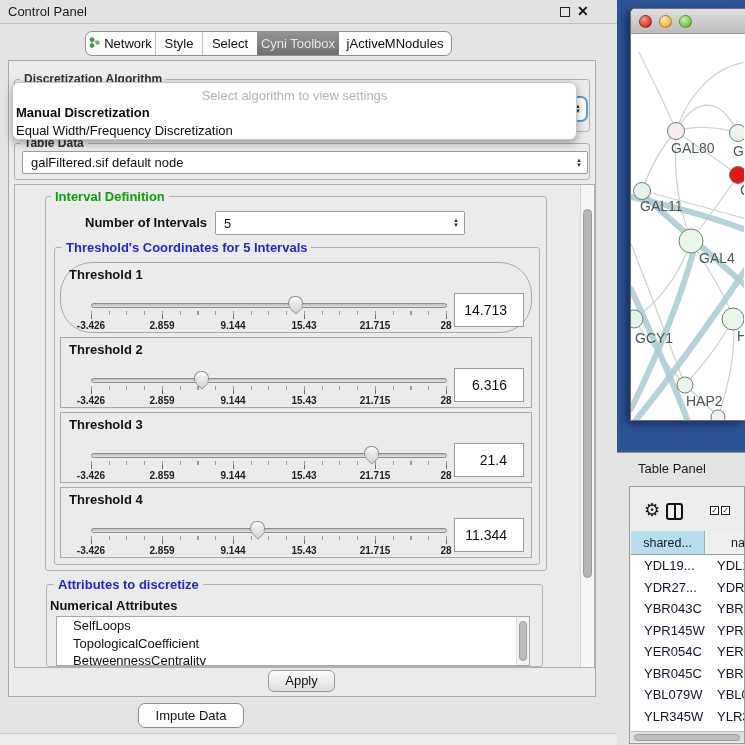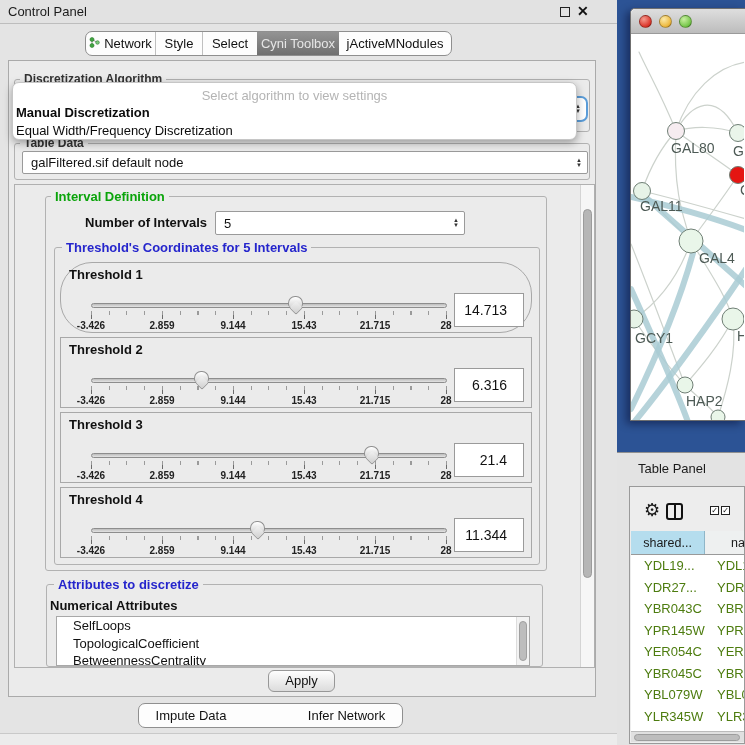--- a/index.html
+++ b/index.html
@@ -88,21 +88,21 @@
   .gear-icon { position:absolute; left:14px; top:14px; font-size:18px; color:#1a1a1a; line-height:18px; }
   .colsplit-icon { position:absolute; left:36px; top:16px; width:17px; height:17px; border:2px solid #111; border-radius:3px; }
   .colsplit-icon::after { content:""; position:absolute; left:5.5px; top:0; width:2px; height:13px; background:#111; }
   .checkbox-icon { position:absolute; top:19px; width:9px; height:9px; border:1.5px solid #222; font-size:8px; line-height:7px;
                    text-align:center; color:#111; background:#fff; }
   .tp-header { position:absolute; left:1px; top:44px; width:114px; height:24px; display:flex; border-bottom:1px solid #999;
                font-size:12.5px; color:#1a1a1a; }
   .tp-col1 { width:76px; background:#b5ddee; border-right:1px solid #8fb6c8; display:flex; align-items:center; justify-content:center; }
   .tp-col2 { flex:1; background:#eef0f0; display:flex; align-items:center; padding-left:26px; }
   .tp-rows { position:absolute; left:1px; top:68px; width:114px; height:176px; overflow:hidden; background:#fff; }
-  .tp-row { display:flex; height:21.5px; font-size:13px; color:#4d7c0f; align-items:center; background:#fff; }
+  .tp-row { display:flex; height:21.5px; font-size:13px; color:#0f172a; align-items:center; background:#fff; }
   .tp-cell1 { width:76px; padding-left:13px; overflow:hidden; white-space:nowrap; }
   .tp-cell2 { flex:1; padding-left:10px; overflow:hidden; white-space:nowrap; }
   .htrack { position:absolute; left:1px; top:244px; width:114px; height:11px; background:#e0e0e0; border-top:1px solid #bbb; }
   .hthumb { position:absolute; left:3px; top:2px; width:106px; height:7px; background:#bdbdbd; border:1px solid #9d9d9d; border-radius:4px; }
 </style>
 </head>
 <body>
 
 <div class="abs titlebar"></div>
 <div class="abs titlebar-text">Control Panel</div>
@@ -247,23 +247,20 @@
     <div class="list-vtrack">
     <div class="list-vthumb"></div>
   </div>
 </div>
 
 <div class="abs apply-btn">Apply</div>
 
 <div class="abs tabbar" style="left:138px; top:703px;gap:48px;">
     <div class="tab" style="width: 104px;">
       <span>Impute Data</span>
-    </div>
-    <div class="tab after-active" style="width: 111px;">
-      <span>Infer Network</span>
     </div>
   </div>
 <div class="abs bottom-strip"></div>
 
 <div class="abs desktop"></div>
 
 <div class="abs net-window">
   <div class="net-titlebar">
     <span class="light light-red"></span>
     <span class="light light-yellow"></span>

